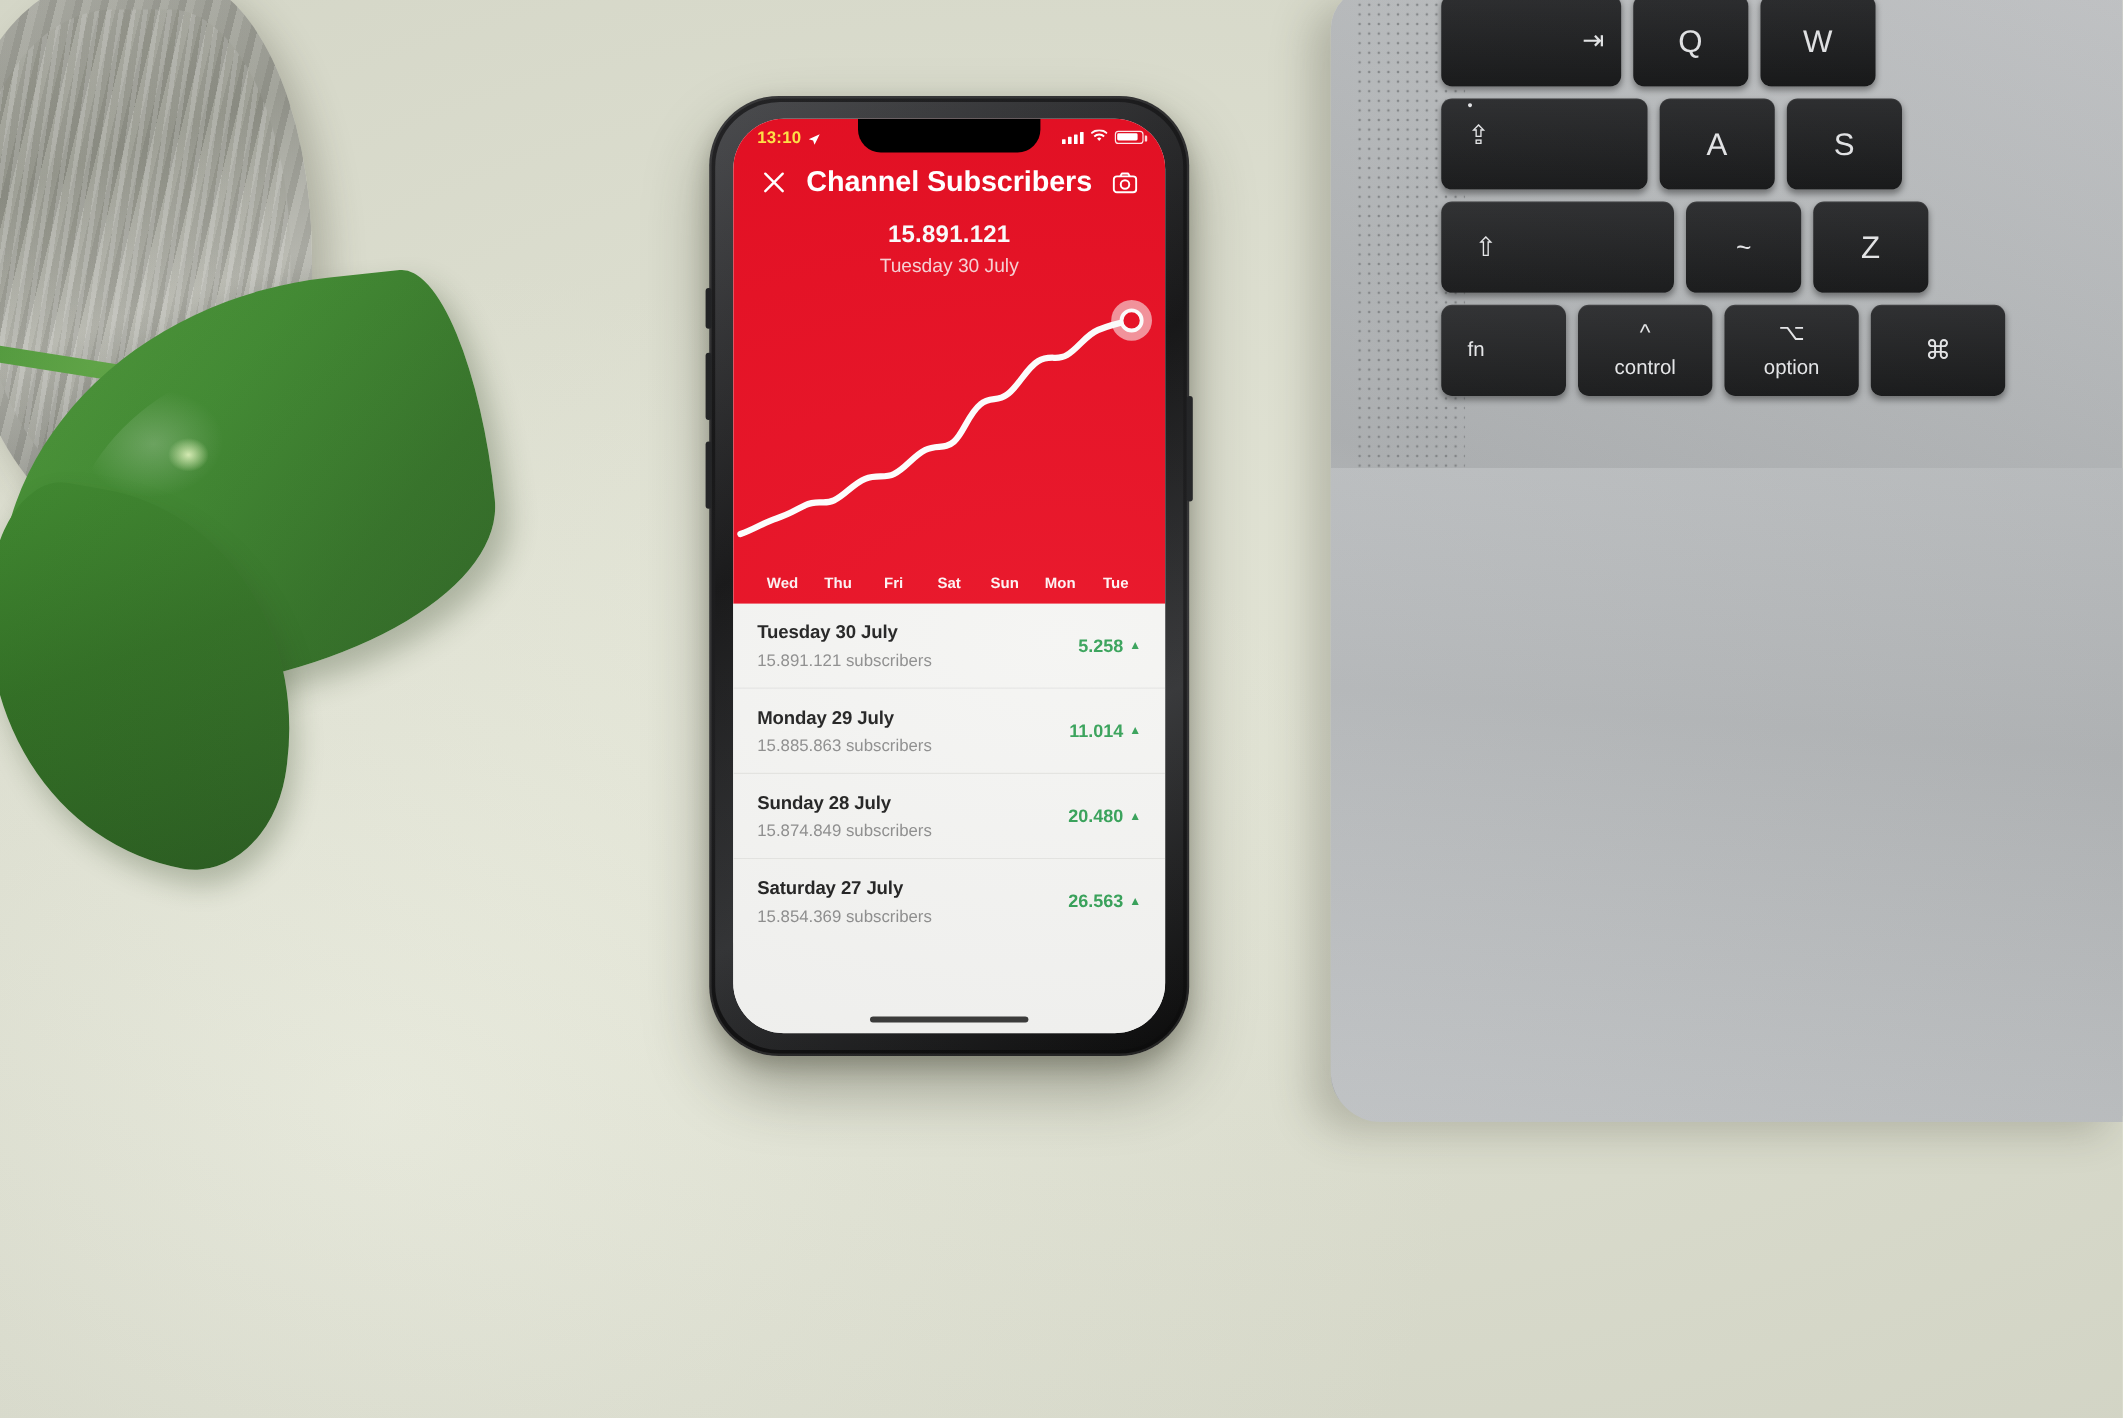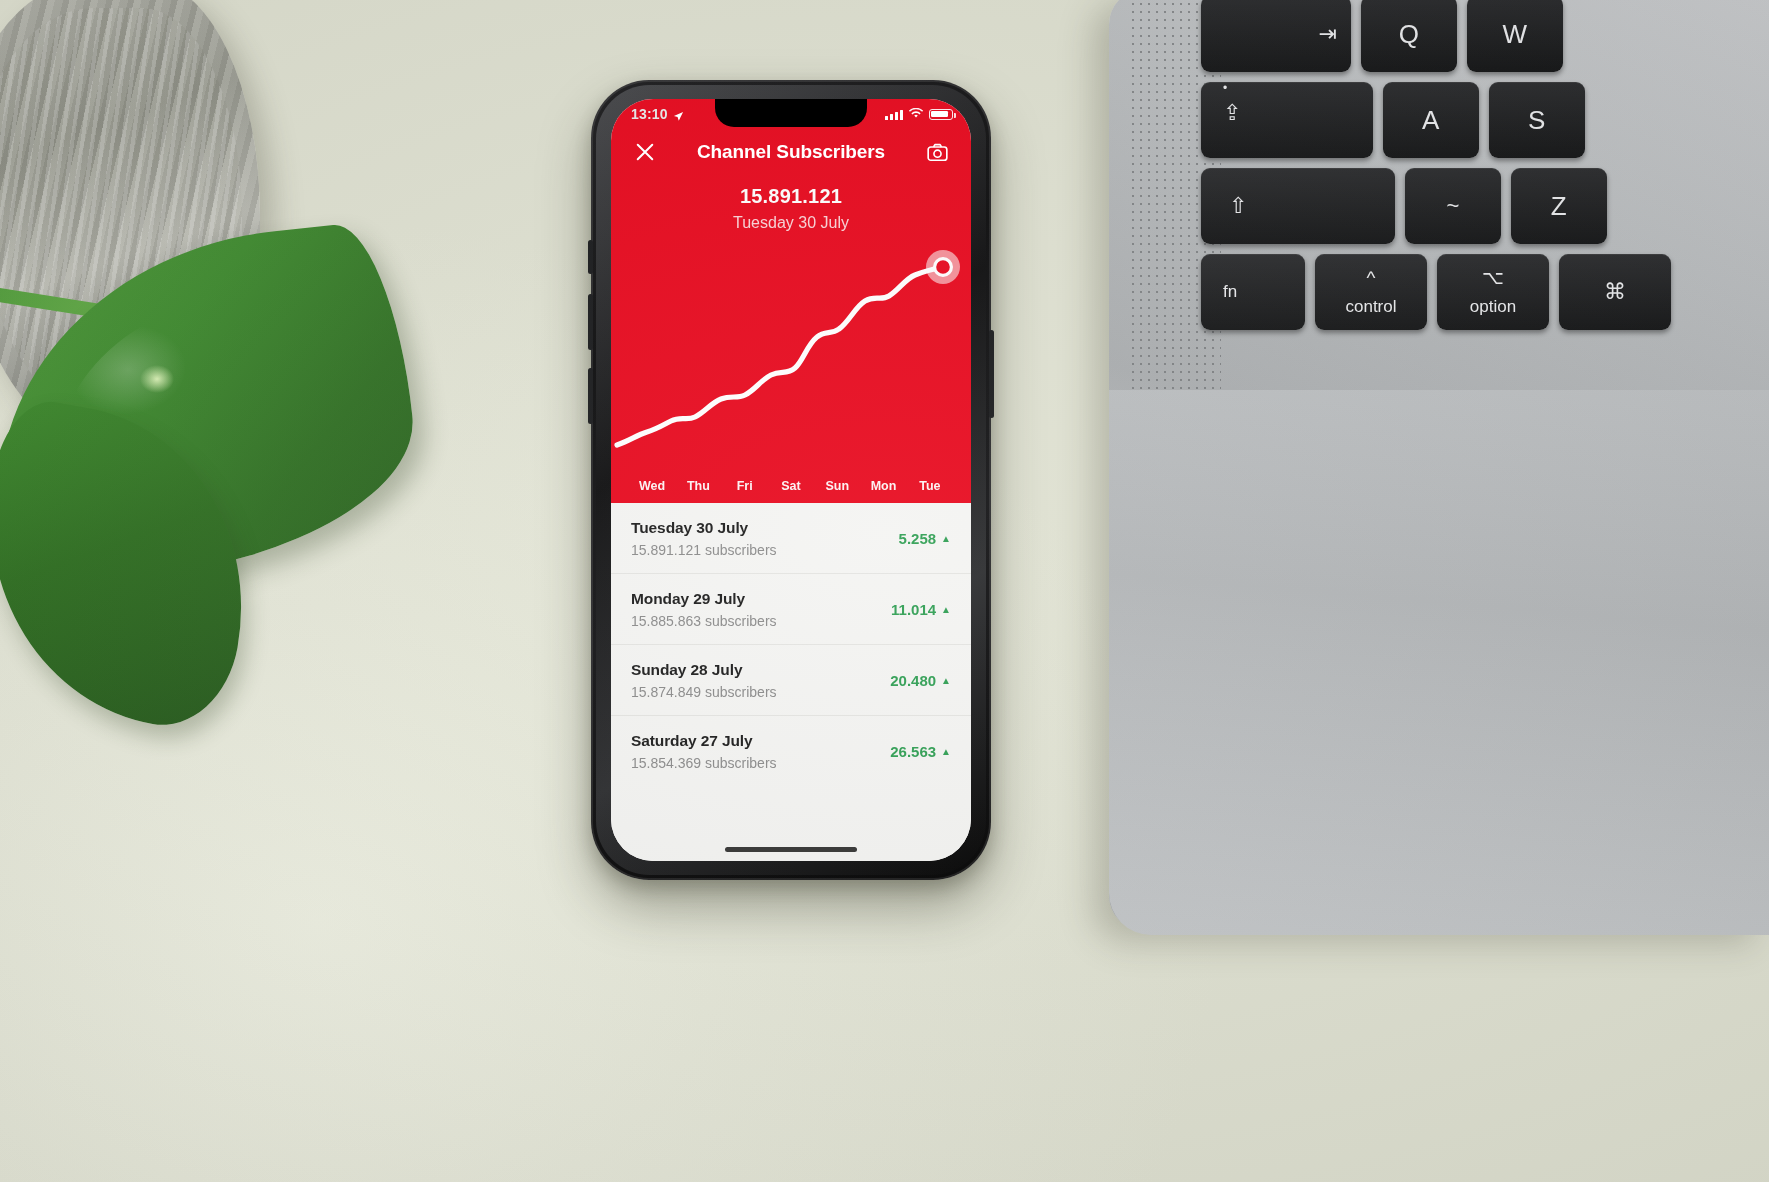--- a/index.html
+++ b/index.html
@@ -135,21 +135,21 @@
     width:152px;height:28px;background:#000;
     border-radius:0 0 19px 19px;z-index:30;
   }
 
   
   .hero{
     position:relative;background:#e8071c;height:404px;overflow:hidden;
   }
   .statusbar{
     position:relative;height:30px;display:flex;align-items:center;
-    justify-content:space-between;padding:0 18px 0 20px;color:#e5e5e5;
+    justify-content:space-between;padding:0 18px 0 20px;color:#fde047;
     font-size:14px;font-weight:700;letter-spacing:.2px;z-index:40;
   }
   .sb-left{display:flex;align-items:center;gap:5px;}
   .sb-right{display:flex;align-items:center;gap:6px;}
   .loc-arrow{width:11px;height:11px;display:inline-block;}
   .sig{display:flex;align-items:flex-end;gap:2px;height:11px;}
   .sig i{width:3px;background:#fff;border-radius:.5px;display:block;}
   .sig i:nth-child(1){height:4px}.sig i:nth-child(2){height:6px}
   .sig i:nth-child(3){height:8px}.sig i:nth-child(4){height:10px}
   .batt{
@@ -159,21 +159,21 @@
   .batt::after{content:"";position:absolute;right:-3.5px;top:3px;width:2px;height:5px;
     background:rgba(255,255,255,.85);border-radius:0 1px 1px 0;}
   .batt i{display:block;height:100%;width:88%;background:#fff;border-radius:1.2px;}
 
   .navbar{
     position:relative;height:46px;display:flex;align-items:center;
     justify-content:space-between;padding:0 20px;color:#fff;z-index:20;
   }
   .nav-title{
     position:absolute;left:0;right:0;text-align:center;
-    font-size:19px;font-weight:700;letter-spacing:-.1px;pointer-events:none;
+    font-size:24px;font-weight:700;letter-spacing:-.1px;pointer-events:none;
   }
   .icon-btn{
     width:28px;height:28px;display:flex;align-items:center;justify-content:center;
     cursor:pointer;position:relative;z-index:21;
   }
 
   .hero-stats{text-align:center;margin-top:10px;color:#fff;}
   .hero-value{font-size:20px;font-weight:700;letter-spacing:.2px;}
   .hero-date{font-size:16px;color:rgba(255,255,255,.82);margin-top:6px;font-weight:400;}
 

